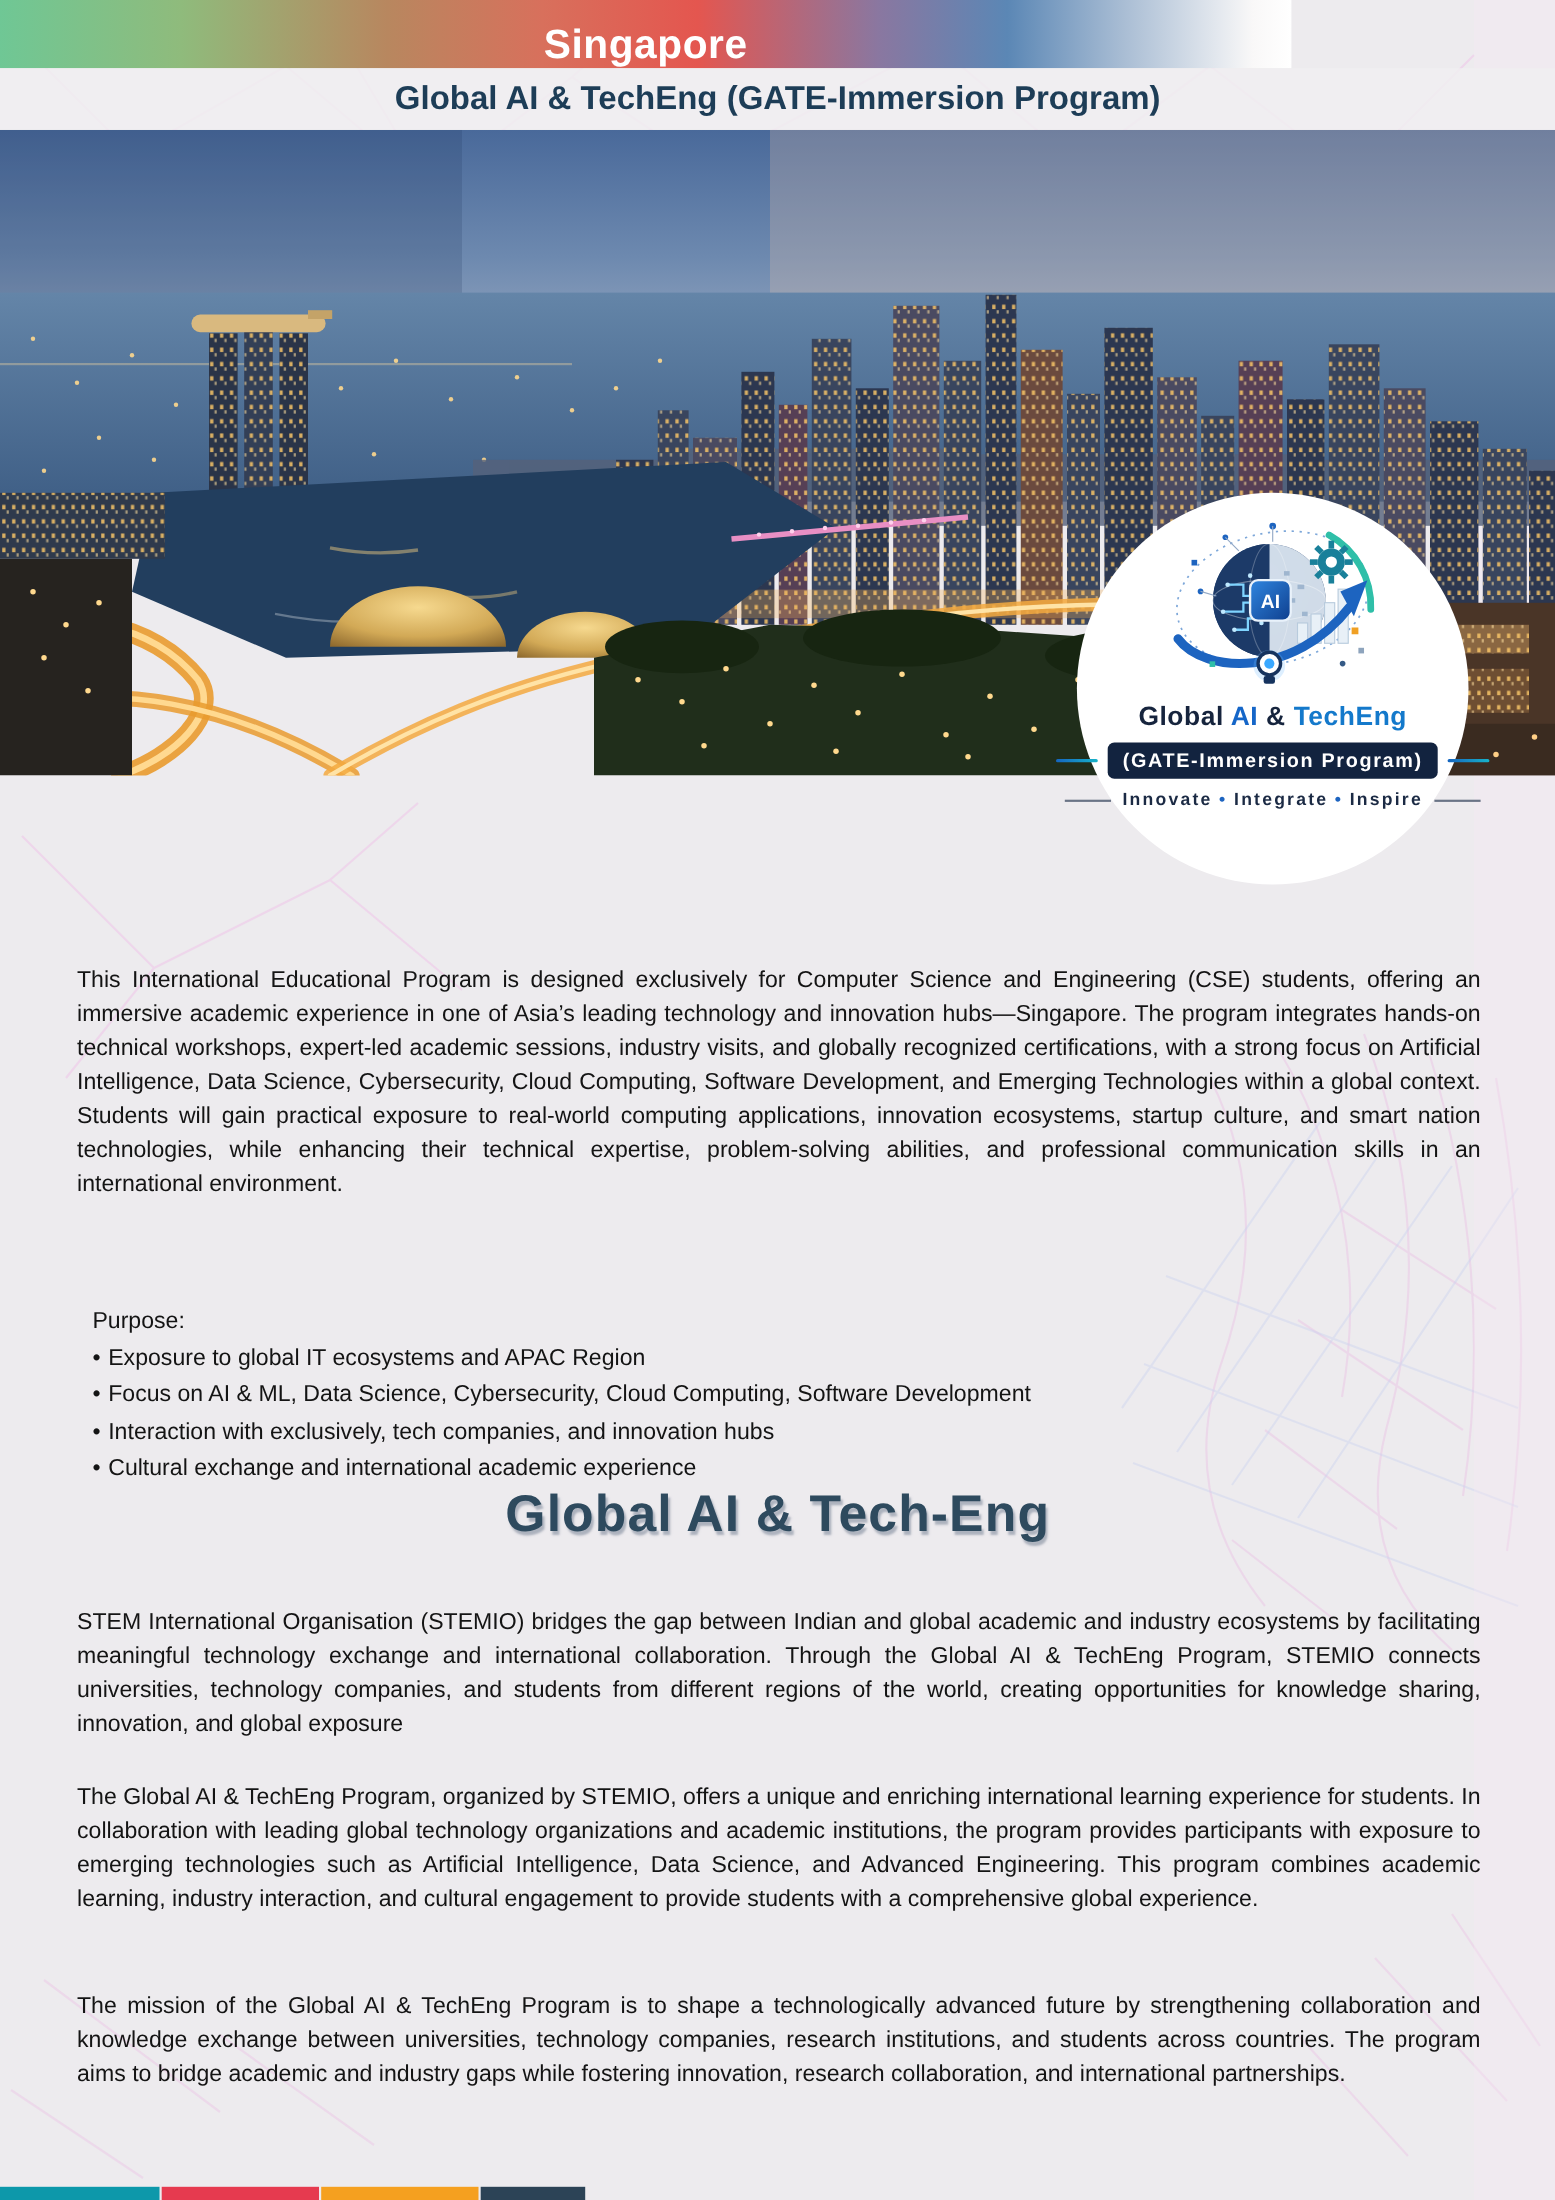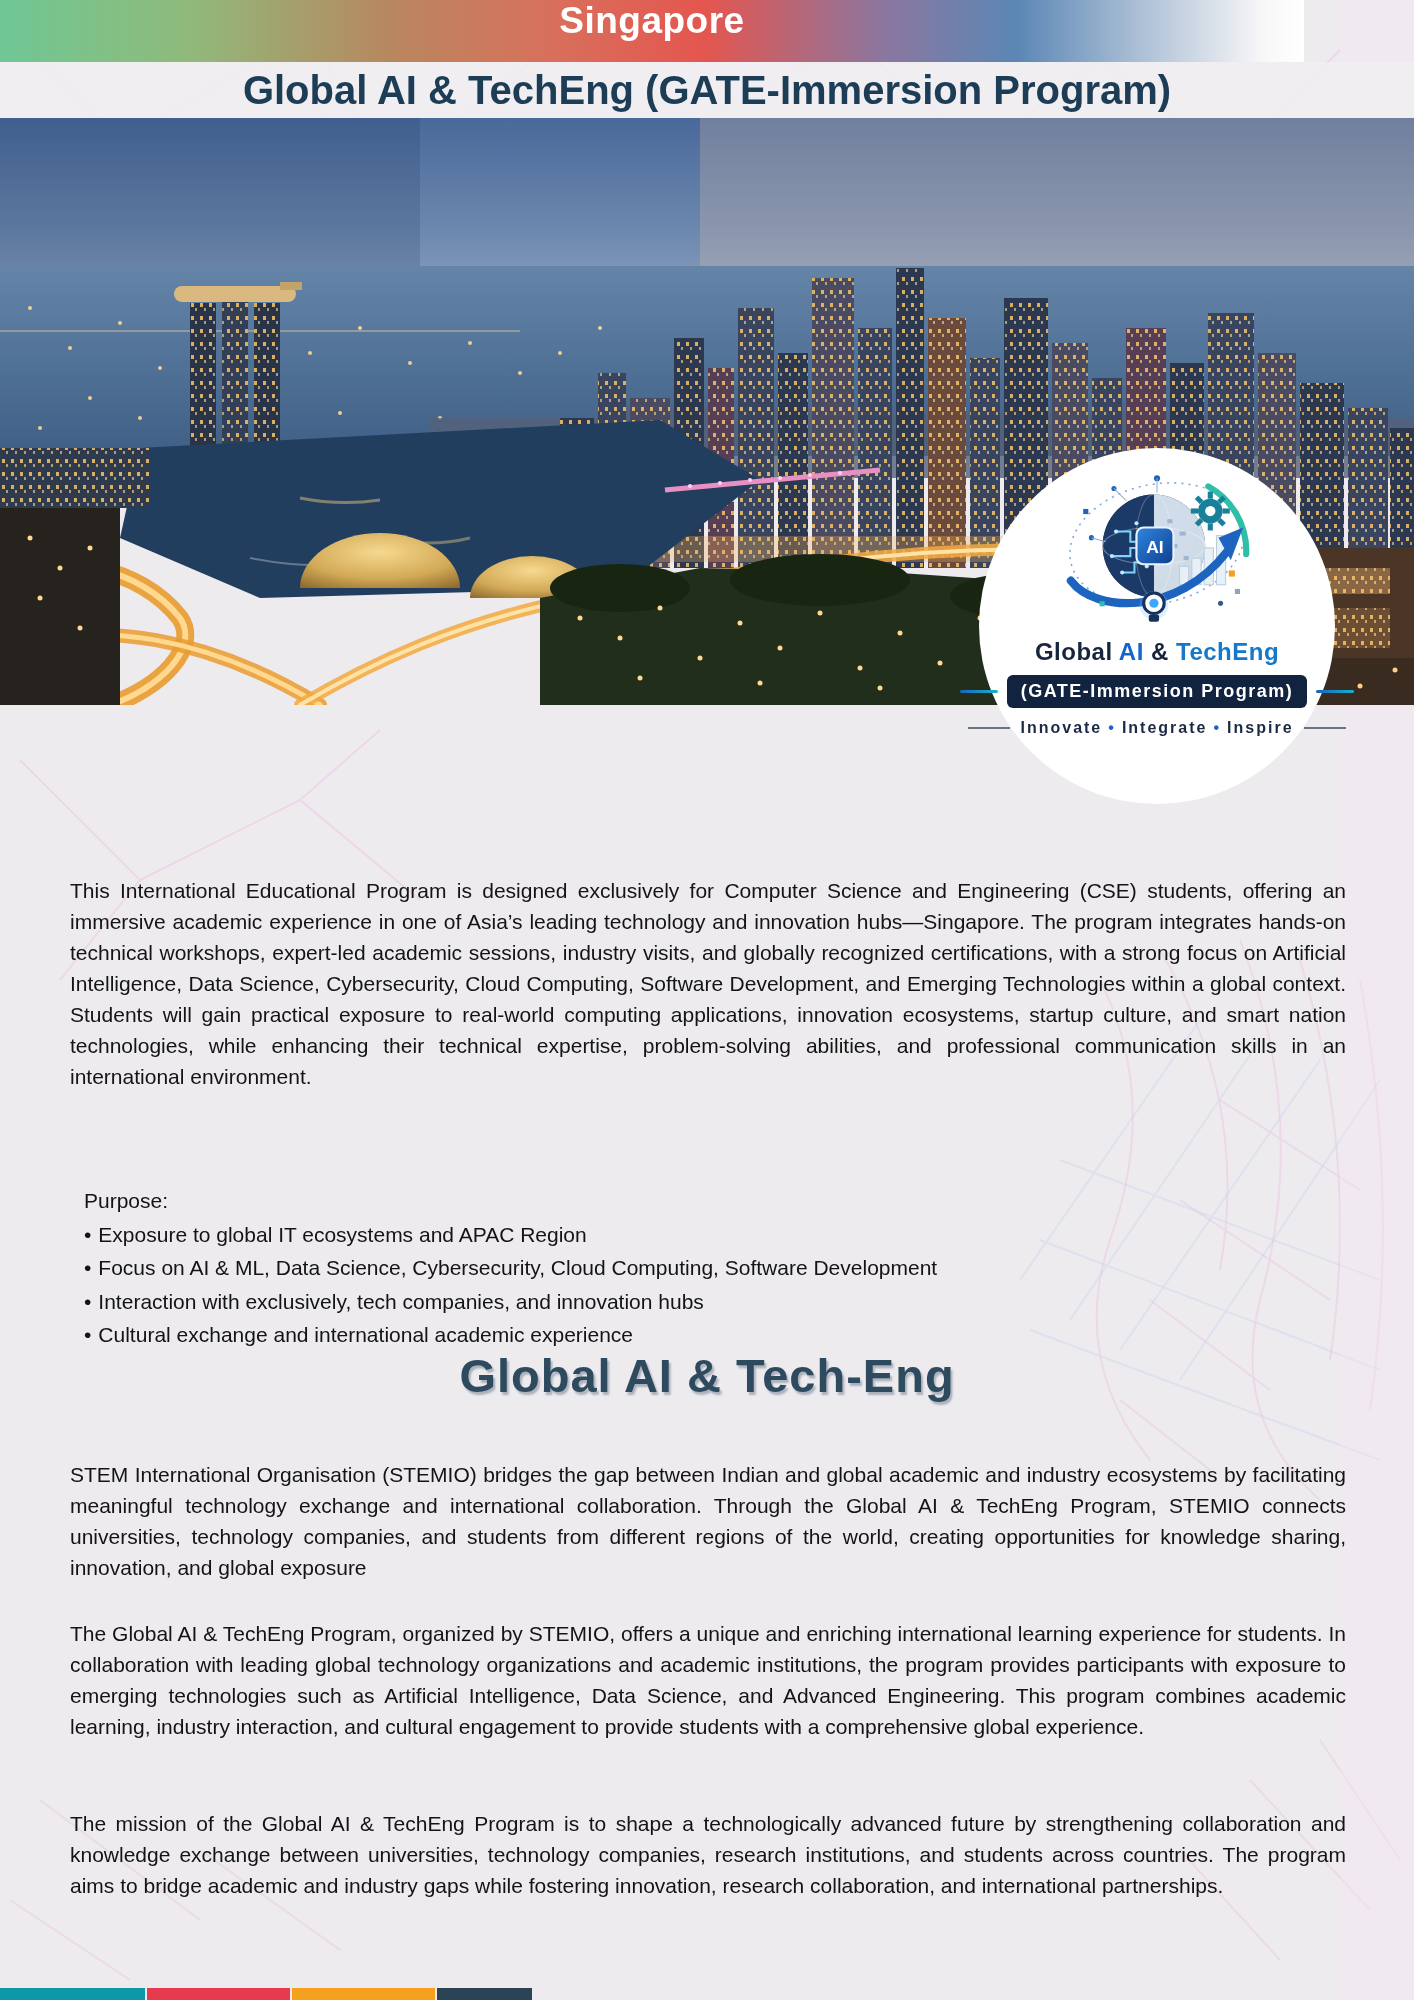--- a/index.html
+++ b/index.html
@@ -10,33 +10,33 @@
     position:relative;
     overflow:hidden;
   }
   .page { position:absolute; inset:0; }
 
   
   .bg-pattern { position:absolute; inset:0; z-index:0; }
 
   
   .banner {
-    position:absolute; top:0; left:0; width:1304px; height:62px; z-index:3;
+    position:absolute; top:0; left:0; width:1174px; height:62px; z-index:3;
     background:linear-gradient(90deg,#6fc795 0%,#8fbb7c 14%,#b8875f 30%,#d8705c 42%,#e4564f 54%,#8a77a0 68%,#5b87b5 78%,#a9bdd4 87%,#f9f8f8 97%,#ffffff 100%);
-    display:flex; align-items:flex-start; justify-content:center;
+    display:flex; align-items:flex-end; justify-content:center;
   }
   .banner-title { color:#ffffff; font-size:37px; font-weight:bold; letter-spacing:0.5px; }
 
   
   .titlebar {
     position:absolute; top:62px; left:0; width:1414px; height:56px; z-index:3;
     background:rgba(240,238,241,0.85);
     display:flex; align-items:center; justify-content:center;
   }
-  .titlebar-title { color:#1d3d57; font-size:40px; font-weight:bold; }
+  .titlebar-title { color:#1d3d57; font-size:30px; font-weight:bold; }
 
   
   .hero { position:absolute; top:118px; left:0; width:1414px; height:587px; z-index:2; display:block; }
 
   
   .logo-badge {
     position:absolute; left:979px; top:448px; width:356px; height:356px; z-index:4;
     background:#ffffff; border-radius:50%;
     display:flex; flex-direction:column; align-items:center;
   }

